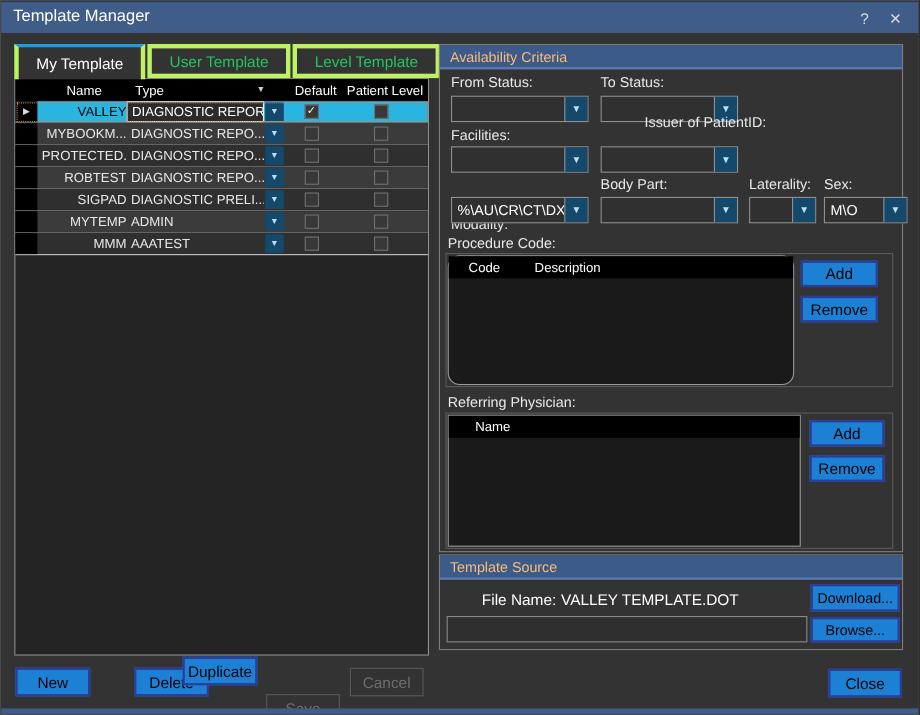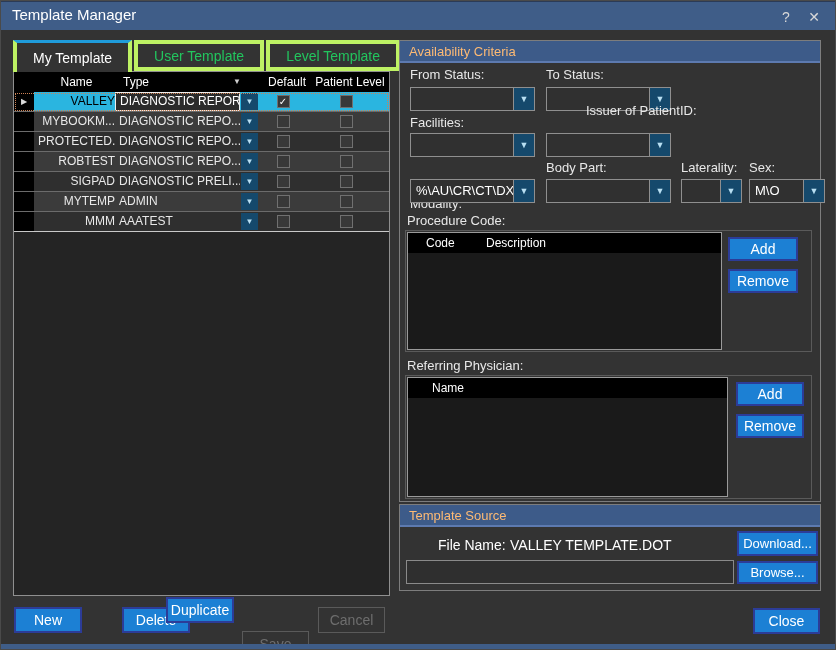--- a/index.html
+++ b/index.html
@@ -46,21 +46,21 @@
   .c.type.editor{background:#2b2b2b;color:#fff;border:1px solid #eeeeee;line-height:17px;}
   .c.arrow{width:19px;display:flex;align-items:center;justify-content:center;}
   .c.arrow .dd{display:block;width:17px;height:17px;background:var(--combo_arrow_bg,#15496C);color:#b8dff2;font-size:8px;line-height:17px;text-align:center;}
   .c.def{width:48px;display:flex;align-items:center;justify-content:center;}
   .c.pl{width:78px;display:flex;align-items:center;justify-content:center;}
   .cb{display:block;width:13px;height:13px;background:#383838;border:1px solid #707070;color:#fff;font-size:10px;line-height:11px;text-align:center;}
 
   
   .btn{position:absolute;display:flex;align-items:center;justify-content:center;
        background:var(--accent_button,#1C80D4);border:2px solid var(--button_border,#2C3C98);
-       color:#ffffff;font-size:14px;cursor:default;}
+       color:#000000;font-size:14px;cursor:default;}
   .btn.disabled{background:#333;border:1px solid #5a5a5a;color:#6e6e6e;}
 
   
   .group{position:absolute;border:1px solid #7d7d7d;background:#333;}
   .group-header{position:absolute;left:0;right:0;top:0;height:22px;background:var(--panel_header,#3D5B89);
                 border-bottom:2px solid #5d7ab0;color:#fdba74;font-size:13px;line-height:21px;padding-left:9px;}
   .flabel{position:absolute;color:#e8e8e8;font-size:13px;white-space:nowrap;}
   .combo{position:absolute;height:24px;border:1px solid #8f8f8f;background:#303030;display:flex;}
   .combo .ctext{flex:1;color:#fff;font-size:13px;line-height:22px;padding-left:5px;overflow:hidden;white-space:nowrap;}
   .combo .carrow{width:21px;background:var(--combo_arrow_bg,#15496C);border-left:1px solid #8f8f8f;
@@ -252,21 +252,21 @@
         <div class="ctext"></div>
         <div class="carrow">▼</div>
       </div>
       <div class="combo" style="left:349px;top:138px;width:76px;">
         <div class="ctext">M\O</div>
         <div class="carrow">▼</div>
       </div>
 
       <div class="flabel" style="left:7px;top:172px;">Procedure Code:</div>
       <div class="subbox" style="left:5px;top:189px;width:407px;height:122px;">
-        <div class="mini-table" style="left:1px;top:1px;width:315px;height:118px;">
+        <div class="mini-table" style="left:1px;top:1px;width:315px;height:118px;border-radius:11px;">
           <div class="mini-header">
             <div class="mh" style="padding-left:18px;width:78px;">Code</div>
             <div class="mh">Description</div>
           </div>
         </div>
         <div class="btn" style="left:322px;top:6px;width:70px;height:24px;">Add</div>
         <div class="btn" style="left:322px;top:38px;width:70px;height:24px;">Remove</div>
       </div>
 
       <div class="flabel" style="left:7px;top:317px;">Referring Physician:</div>

